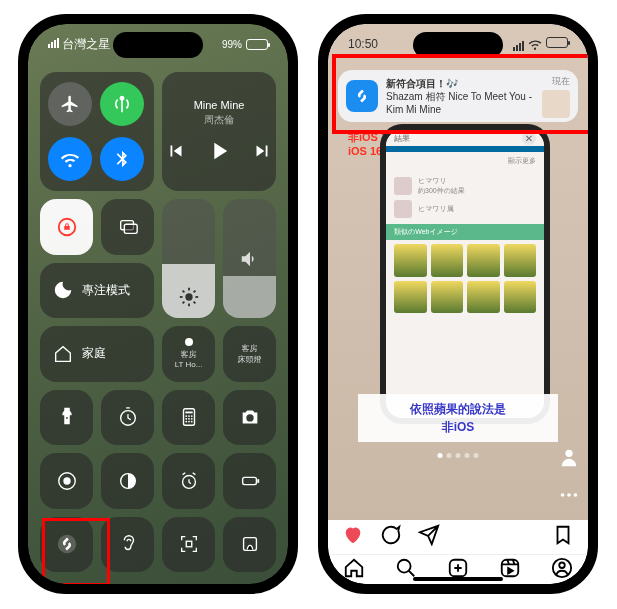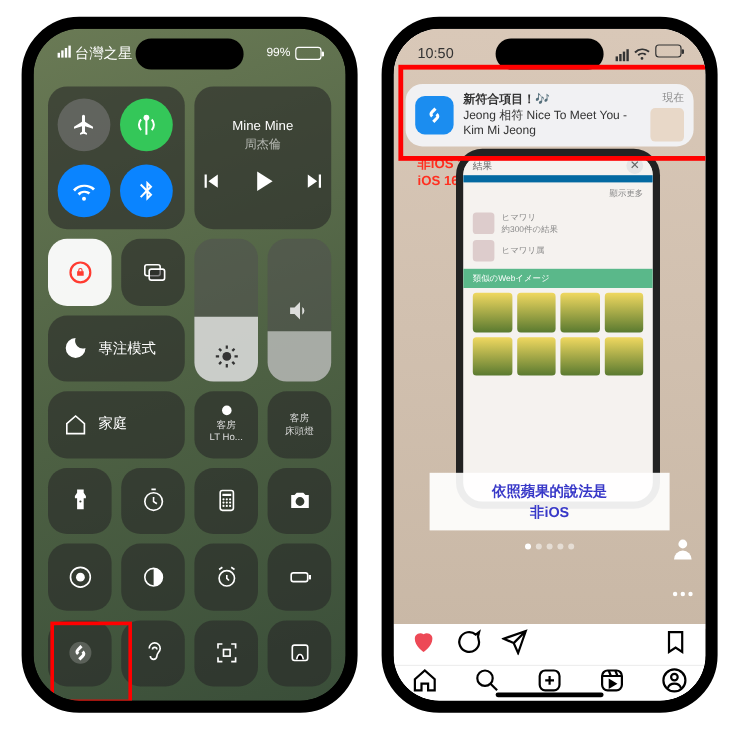--- a/index.html
+++ b/index.html
@@ -441,21 +441,21 @@
     </div>
 
     <div class="notif">
       <div class="ic">
         <svg viewBox="0 0 24 24">
             <path fill="#fff" d="M9 8c-2 2-2 4 0 6l2-2c-1-1-1-1 0-2l3-3-2-2-3 3zm6 8c2-2 2-4 0-6l-2 2c1 1 1 1 0 2l-3 3 2 2 3-3z"></path>
           </svg>
       </div>
       <div class="txt">
         <div class="l1">新符合項目！🎶</div>
-        <div>Jeong 相符 Nice To Meet You - Kim Mi Jeong</div>
+        <div>Shazam 相符 Nice To Meet You - Kim Mi Mine</div>
       </div>
       <div style="display:flex;flex-direction:column;align-items:flex-end;gap:2px">
         <div class="time">現在</div>
         <div class="thumb"></div>
       </div>
     </div>
 
     <div class="hl-red hl-right"></div>
 
     <div class="ig-bar">

